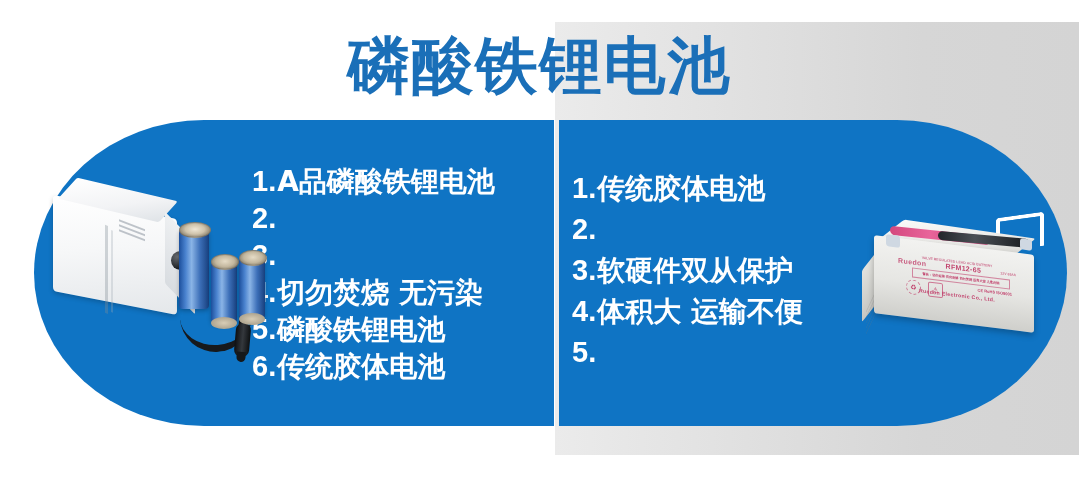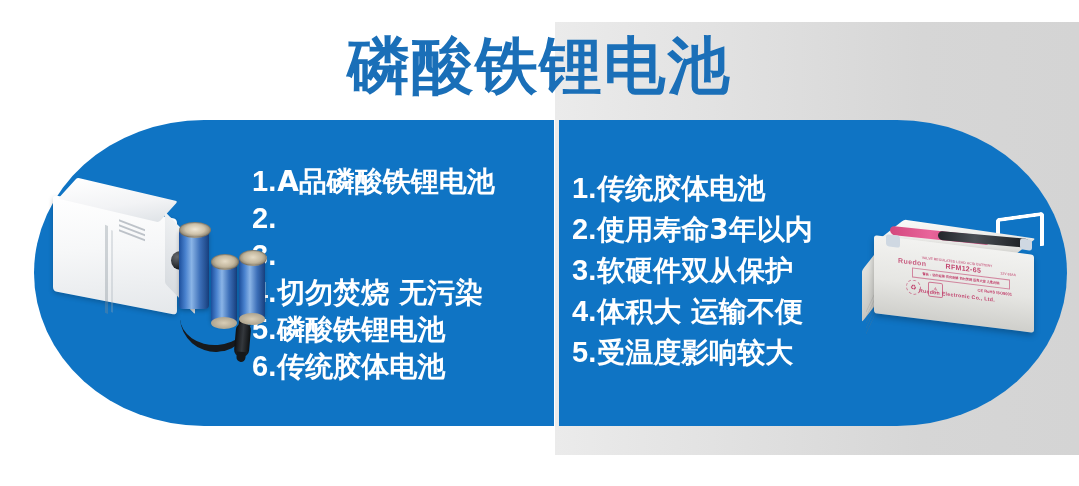--- a/index.html
+++ b/index.html
@@ -339,30 +339,28 @@
   </div>
 
   <div class="list list-right">
     <ol>
       <li>
         <span class="num">1.</span>
         <span>传统胶体电池</span>
       </li>
       <li>
         <span class="num">2.</span>
-        <span>使用寿命3年以内</span>
       </li>
       <li>
         <span class="num">3.</span>
         <span>软硬件双从保护</span>
       </li>
       <li>
         <span class="num">4.</span>
         <span>体积大 运输不便</span>
       </li>
       <li>
         <span class="num">5.</span>
-        <span>受温度影响较大</span>
       </li>
     </ol>
   </div>
 
 </div>
 
 </body></html>

